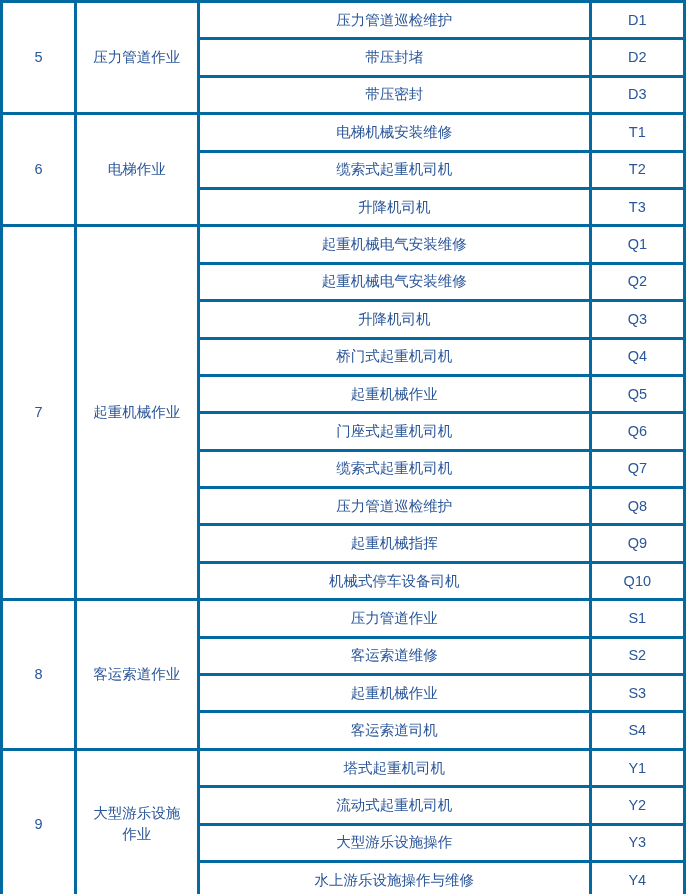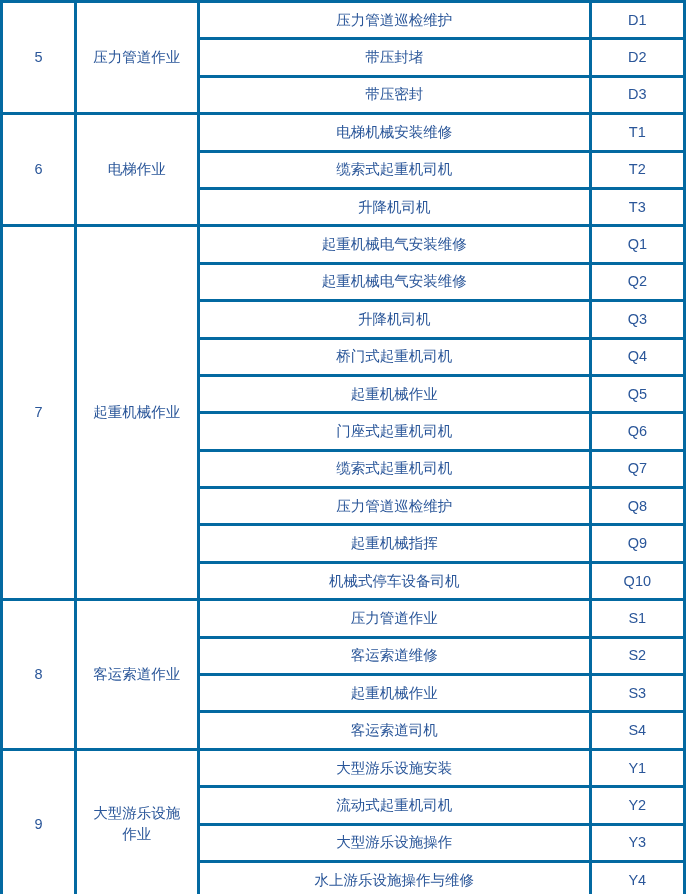--- a/index.html
+++ b/index.html
@@ -159,21 +159,21 @@
         </tr>
         <tr class="data-row">
           <td class="col-item">客运索道司机</td>
           <td class="col-code">S4</td>
         </tr>
         <tr class="data-row">
           <td class="col-no" rowspan="4">9</td>
           <td class="col-cat" rowspan="4">
             <span class="cat-wrap">大型游乐设施作业</span>
           </td>
-          <td class="col-item">大型游乐设施安装</td>
+          <td class="col-item">塔式起重机司机</td>
           <td class="col-code">Y1</td>
         </tr>
         <tr class="data-row">
           <td class="col-item">流动式起重机司机</td>
           <td class="col-code">Y2</td>
         </tr>
         <tr class="data-row">
           <td class="col-item">大型游乐设施操作</td>
           <td class="col-code">Y3</td>
         </tr>

